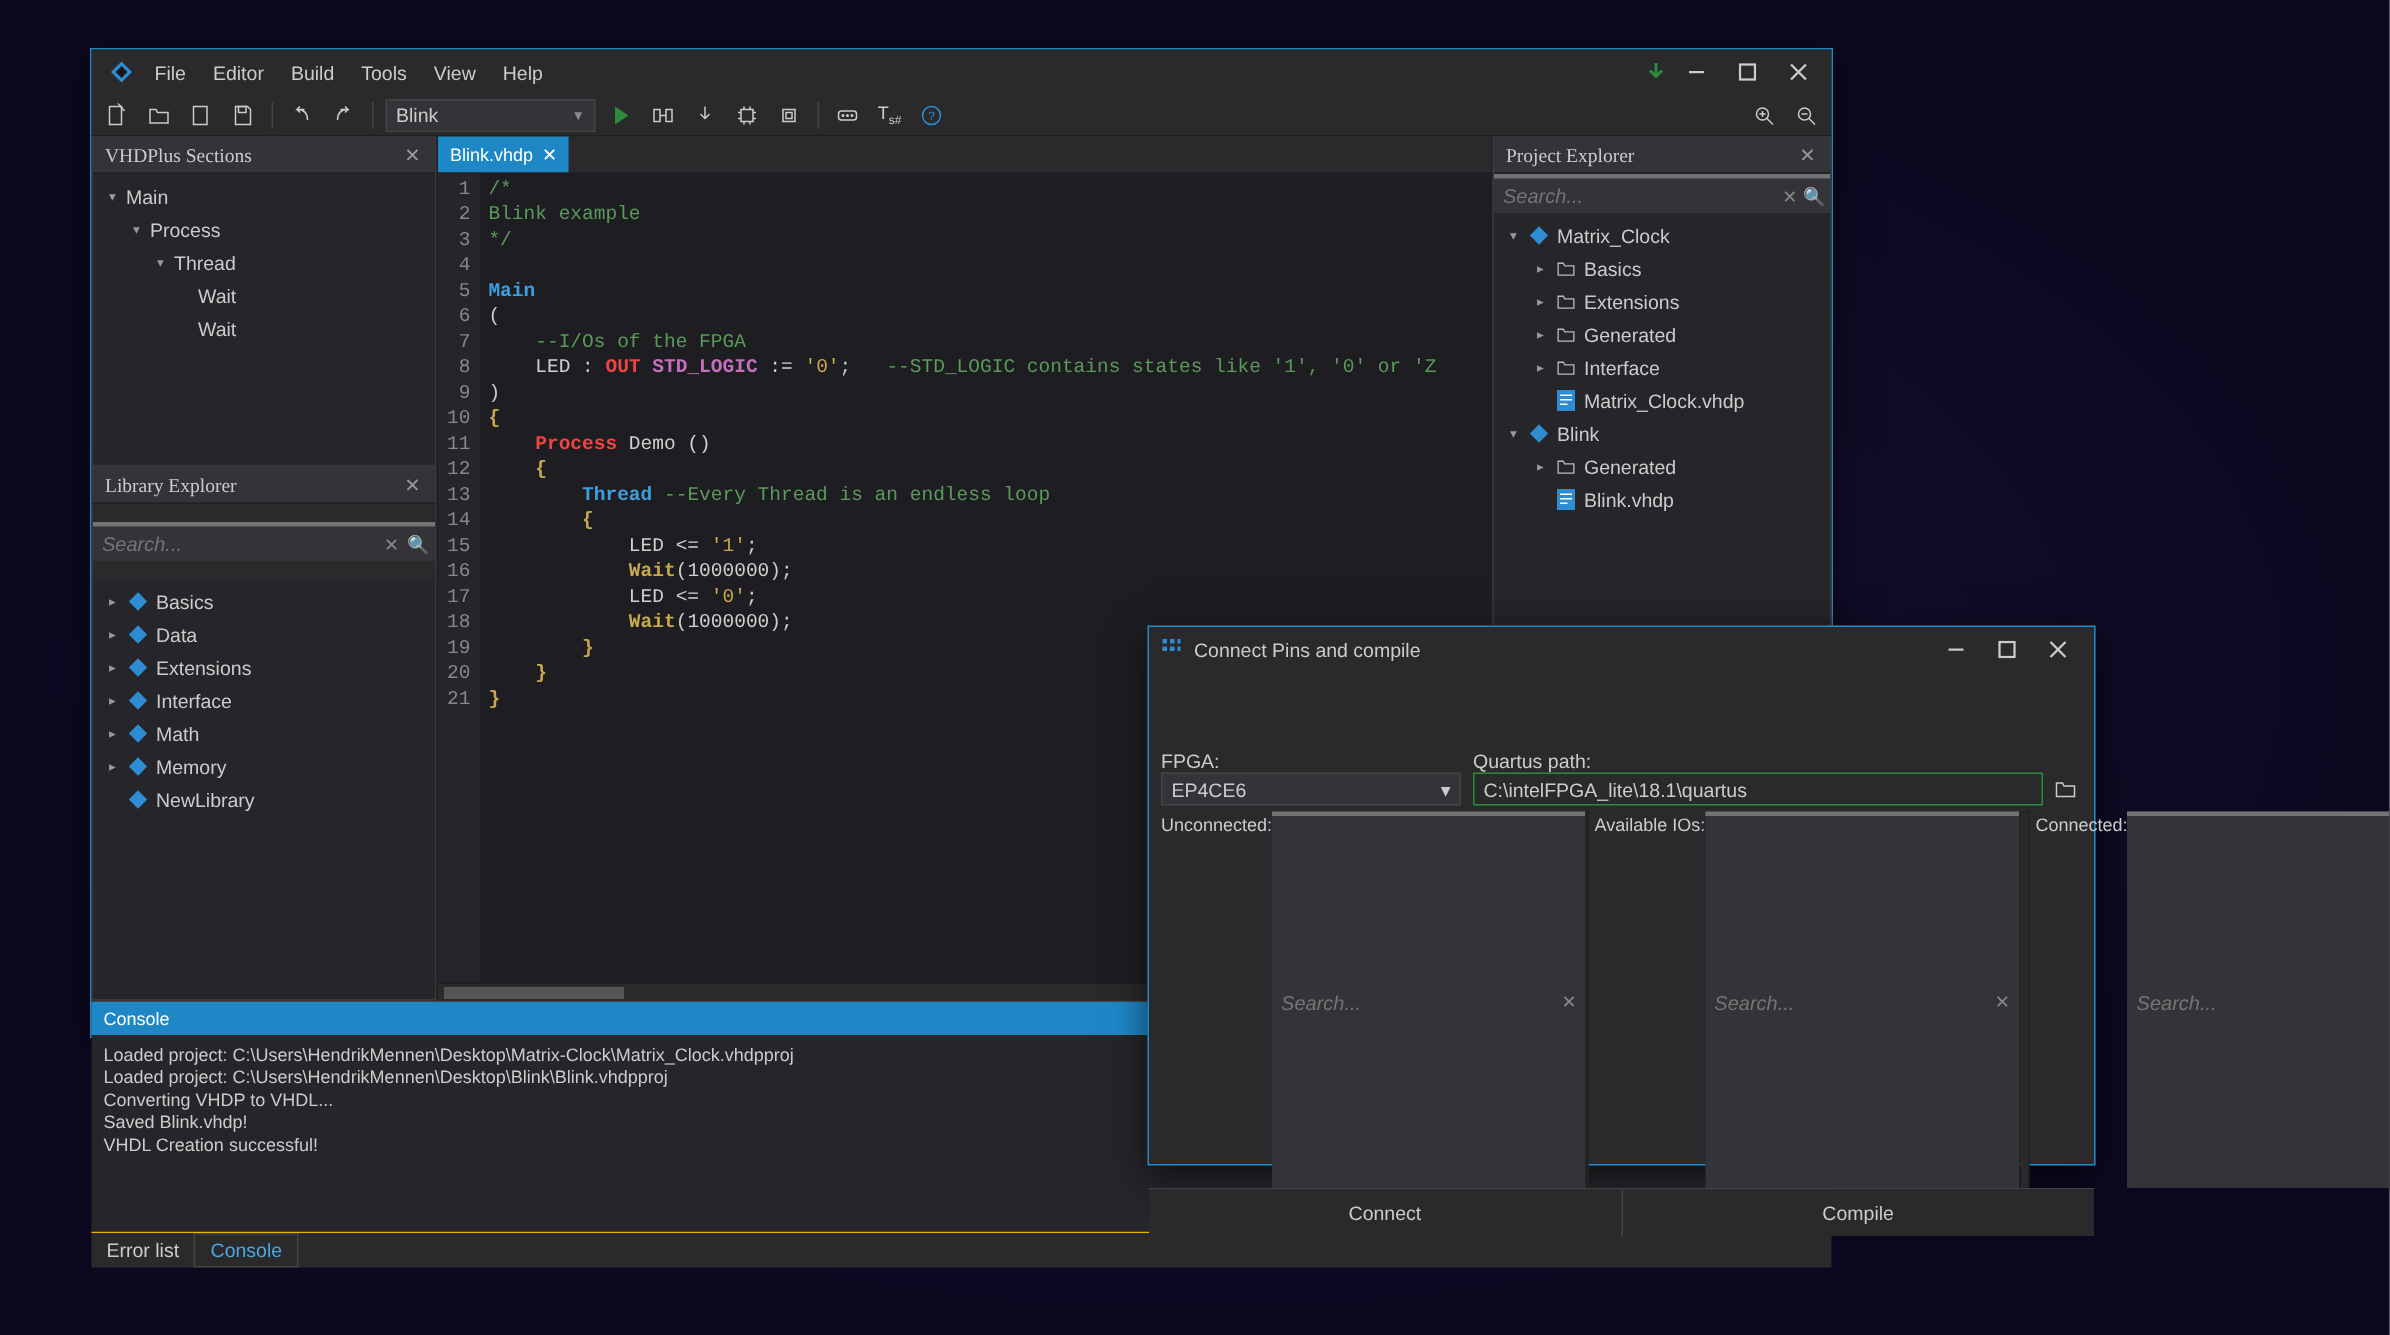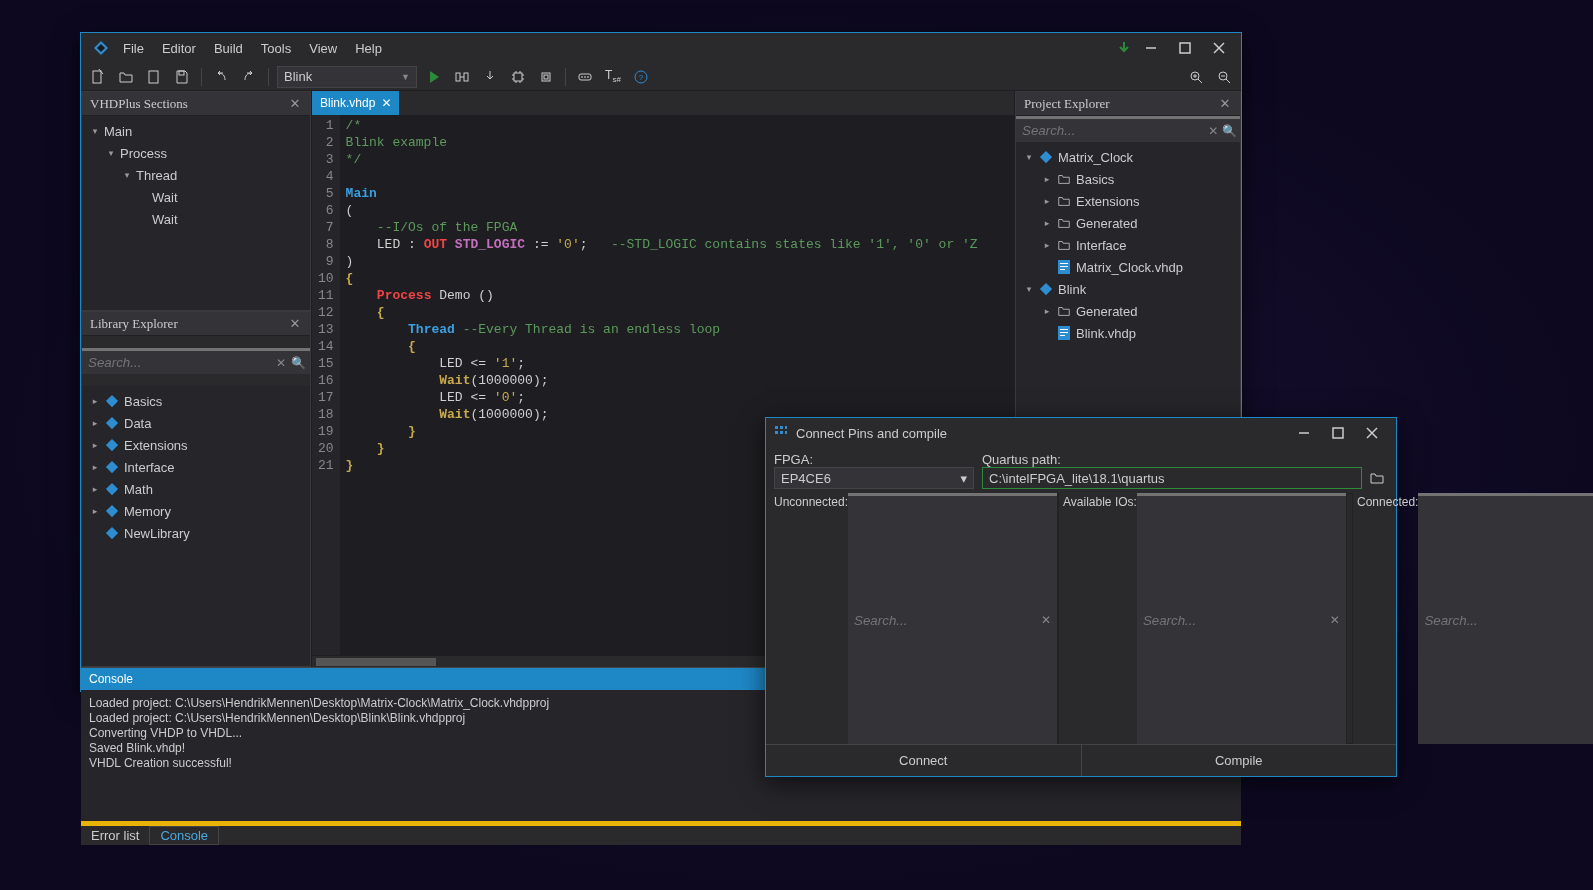--- a/index.html
+++ b/index.html
@@ -12,21 +12,21 @@
   height: 890px;
   position: relative;
   overflow: hidden;
 }
 .window {
   position: absolute;
   background: #2a2a2d;
   border: 1px solid #1e88c7;
   box-shadow: 0 6px 24px rgba(0,0,0,.6);
 }
-.main-window { left: 80px; top: 32px; width: 1162px; height: 660px; }
+.main-window { left: 60px; top: 32px; width: 1162px; height: 660px; }
 .dialog-window { left: 765px; top: 417px; width: 632px; height: 360px; }
 
 .titlebar {
   height: 30px;
   display: flex;
   align-items: center;
   padding: 0 6px;
   background: #2a2a2d;
 }
 .logo { width:16px; height:16px; margin:0 6px; color:#2e8cd1; }
@@ -102,27 +102,27 @@
 .c-pun { color:#ccc; }
 .hscroll { height:12px; background:#2a2a2d; border-top:1px solid #1f1f22; position:relative; }
 .hscroll .thumb { position:absolute; left:4px; top:2px; height:8px; width:120px; background:#555; }
 
 .rightcol { width:226px; display:flex; flex-direction:column; }
 .rightcol .panel { flex:1; }
 
 .bottom { height:154px; border-top:1px solid #444; display:flex; flex-direction:column; }
 .console-h { background:#1e88c7; color:#fff; height:22px; display:flex; align-items:center; padding:0 8px; font-size:12px; }
 .console-body { flex:1; background:#25252a; padding:6px 8px; font-size:12px; line-height:15px; }
-.bottom-tabs { height:24px; background:#2a2a2d; display:flex; align-items:center; border-top:5px solid #eab308; }
+.bottom-tabs { height:24px; background:#2a2a2d; display:flex; align-items:center; border-top:1px solid #eab308; }
 .btab { padding:0 10px; height:100%; display:flex; align-items:center; }
 .btab.active { border:1px solid #444; color:#4aa8e0; }
 
 .dialog-titlebar { height:30px; display:flex; align-items:center; padding:0 8px; gap:8px; background:#2a2a2d; }
 .dialog-titlebar .grip { color:#2e8cd1; }
-.dialog-body { padding:4px 8px 0 8px; display:flex; flex-direction:column; height:calc(100% - 30px); }
+.dialog-body { padding:4px 8px 0 8px; display:flex; flex-direction:column; height:calc(100% - 30px);margin-top:48px; }
 .fp-row { display:flex; gap:8px; }
 .fp-col { flex:1; display:flex; flex-direction:column; }
 .fp-combo { background:#333338; border:1px solid #444; height:22px; display:flex; align-items:center; padding:0 6px; justify-content:space-between; }
 .fp-input { background:#2a2a2d; border:1px solid #2c8a3c; height:22px; display:flex; align-items:center; padding:0 6px; flex:1; }
 .columns { flex:1; display:flex; gap:4px; margin-top:4px; }
 .col { display:flex; flex-direction:row; }
 .col.unc { flex: 0 0 200px; }
 .col.av { flex: 1; }
 .col.conn { flex: 0 0 210px; }
 .col-h { font-size:12px; padding:2px 0; }

